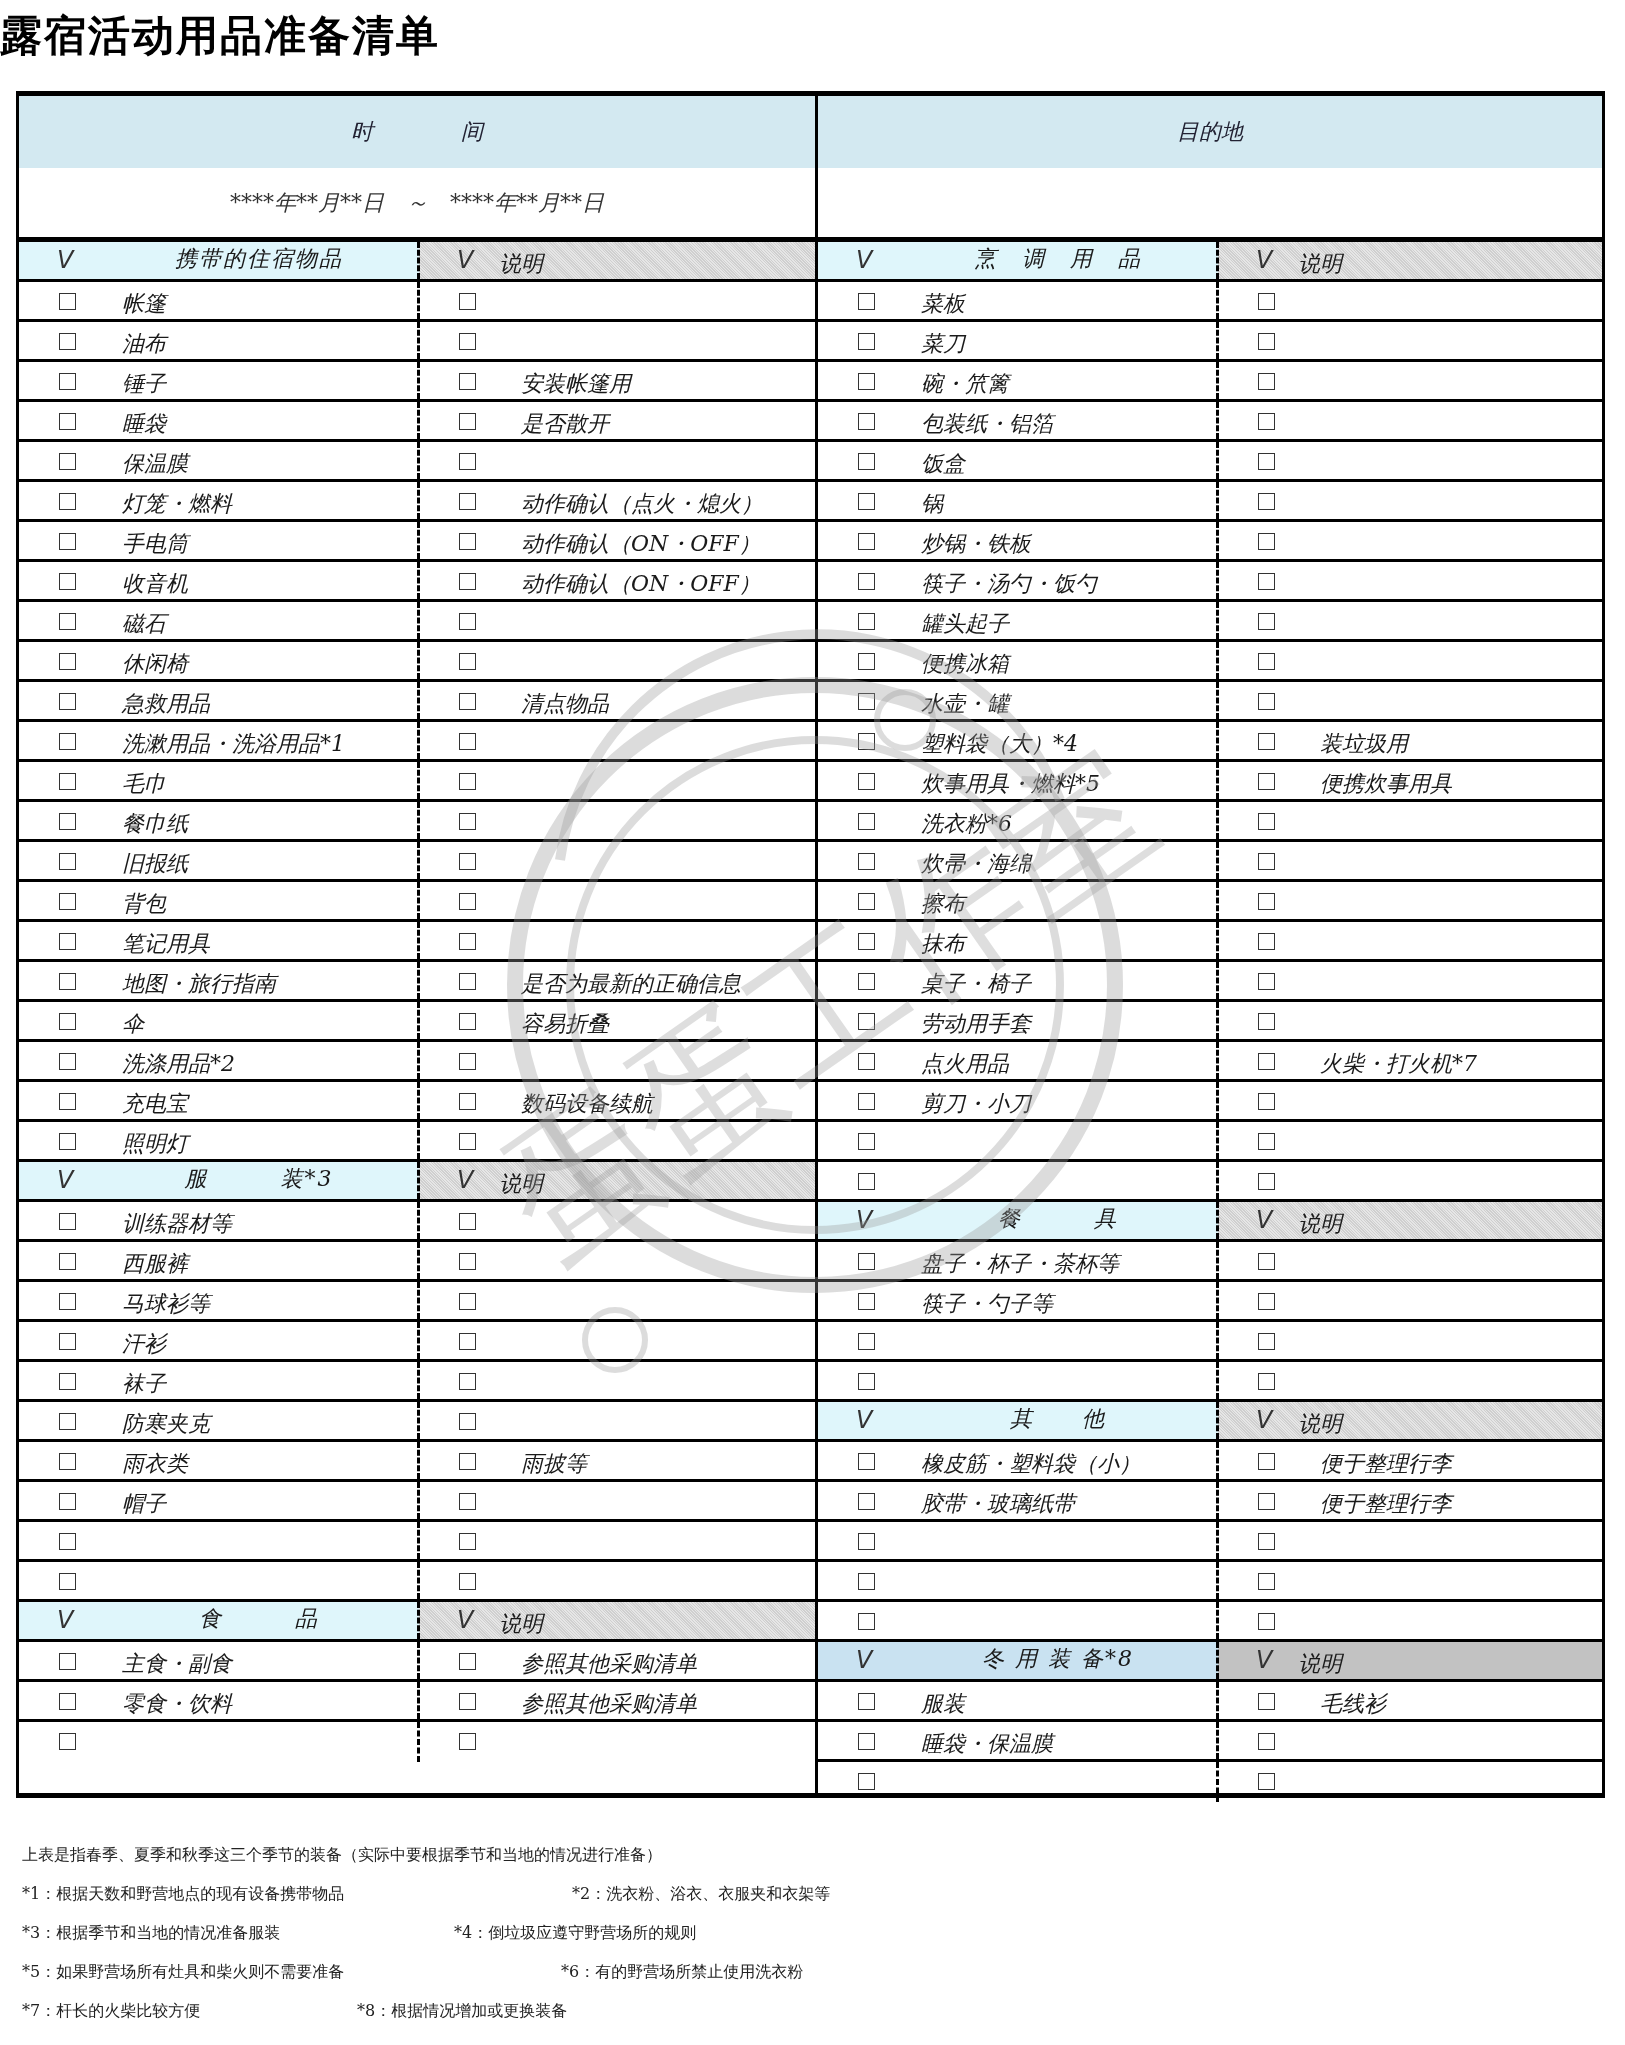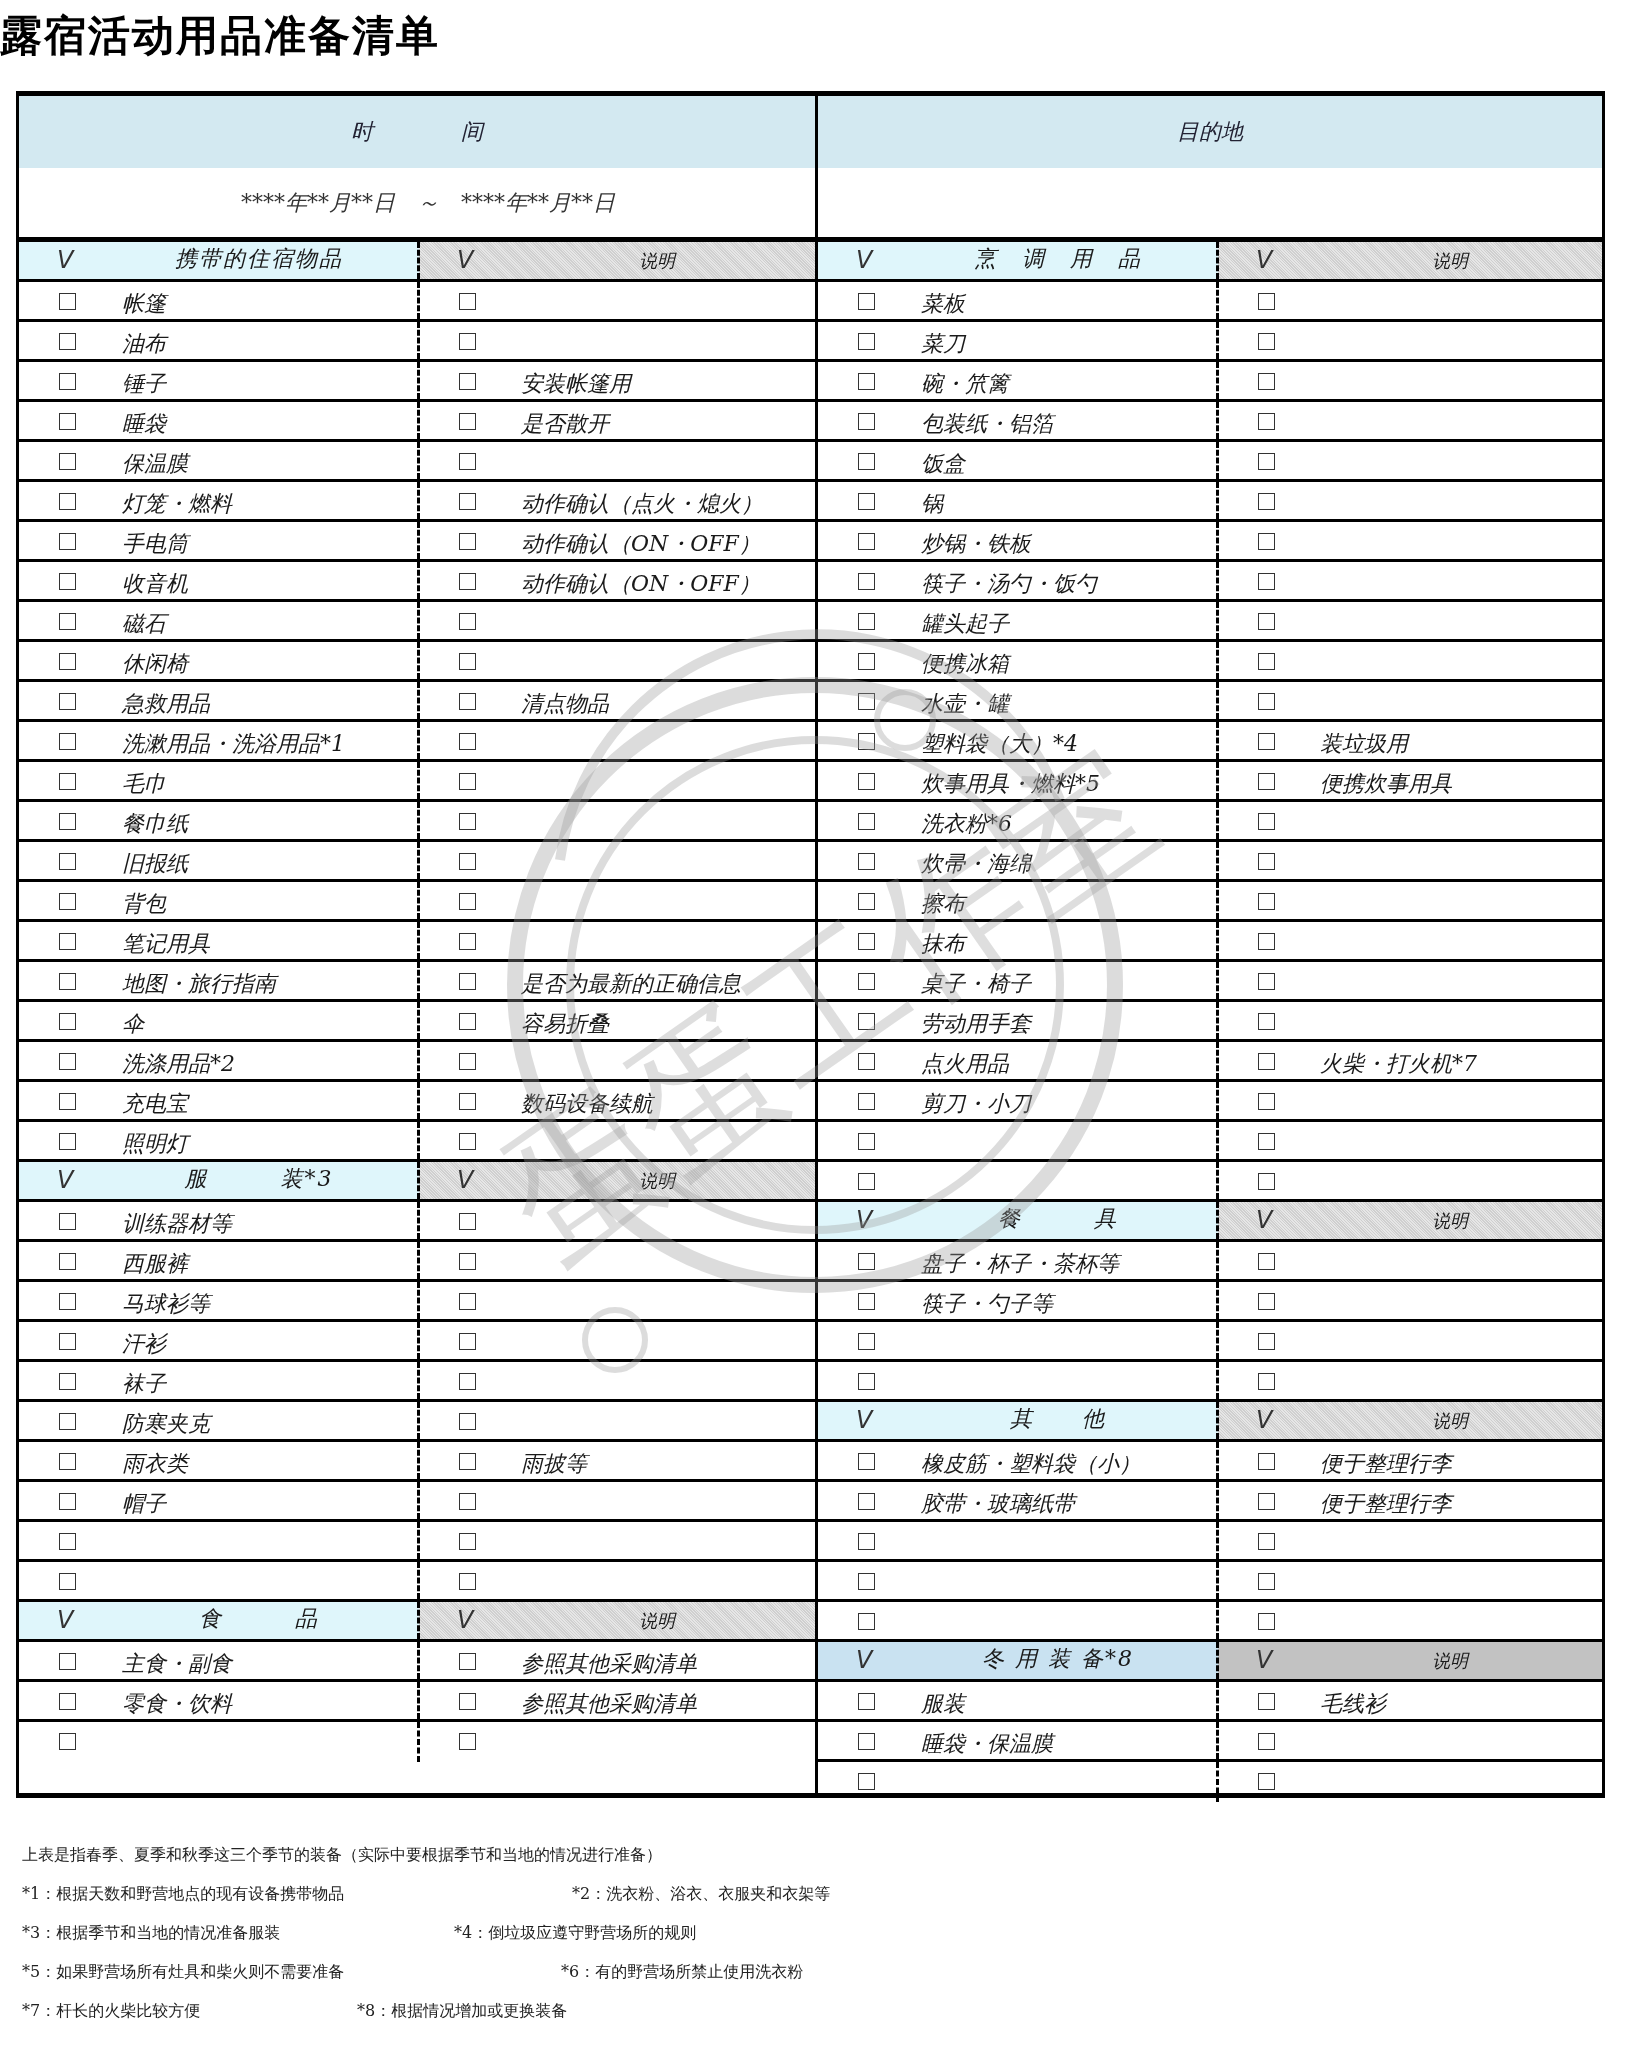--- a/index.html
+++ b/index.html
@@ -25,41 +25,41 @@
            background-color:#d9d9d9;
            background-image:repeating-linear-gradient(45deg,#cfcfcf 0 1px,#e6e6e6 1px 2px); }
   .hdr-a.winter { background:#c9e2f1; }
   .hdr-b.winter { background:#c2c2c2; background-image:none; }
   .dash { position:absolute; left:398px; top:0; height:100%; width:0; border-left:3px dashed #000; }
   .chk { position:absolute; width:17px; height:17px; border:1.5px solid #333; box-sizing:border-box; top:11px; background:#fff; }
   .chk.a { left:40px; } .chk.b { left:440px; }
   .vmark { position:absolute; font-size:24px; color:#333; top:4px; font-family:"DejaVu Sans",sans-serif; font-weight:200; }
   .vmark.a { left:38px; } .vmark.b { left:438px; }
   .htitle { position:absolute; left:80px; width:320px; text-align:center; font-size:22px; top:2px; letter-spacing:2px; }
-  .hnote { position:absolute; left:480px; right:0; text-align:center; font-size:18px; top:7px; }
+  .hnote { position:absolute; left:480px; right:0; text-align:left; font-size:22px; top:7px; }
   .item { position:absolute; left:103px; font-size:22px; top:7px; white-space:nowrap; }
   .note { position:absolute; left:502px; font-size:22px; top:7px; white-space:nowrap; }
   .footnotes { position:absolute; left:22px; top:1835px; font-size:16px; color:#222; }
   .fn-line { height:39px; line-height:39px; position:relative; white-space:nowrap; }
   .fn-line span.second { position:absolute; top:0; }
   .watermark { position:absolute; left:0; top:0; width:1625px; height:2045px; pointer-events:none; }
 </style>
 </head>
 <body>
 
 <div class="title">露宿活动用品准备清单</div>
 
 <div class="table">
   <div class="topband" style="left:0;width:796px;">
     <span>时　　　　间</span>
   </div>
   <div class="topband" style="left:799px;right:0;">
     <span>目的地</span>
   </div>
-  <div class="daterow" style="left:0;width:796px;padding-left:11px;">
+  <div class="daterow" style="left:0;width:796px;">
     <span>****年**月**日　～　****年**月**日</span>
   </div>
   <div class="daterow" style="left:799px;right:0;">
     <span></span>
   </div>
   <div class="midline"></div>
   <div class="sectionline"></div>
 
   <div class="col left" id="col-left">
       <div class="row section-header">

